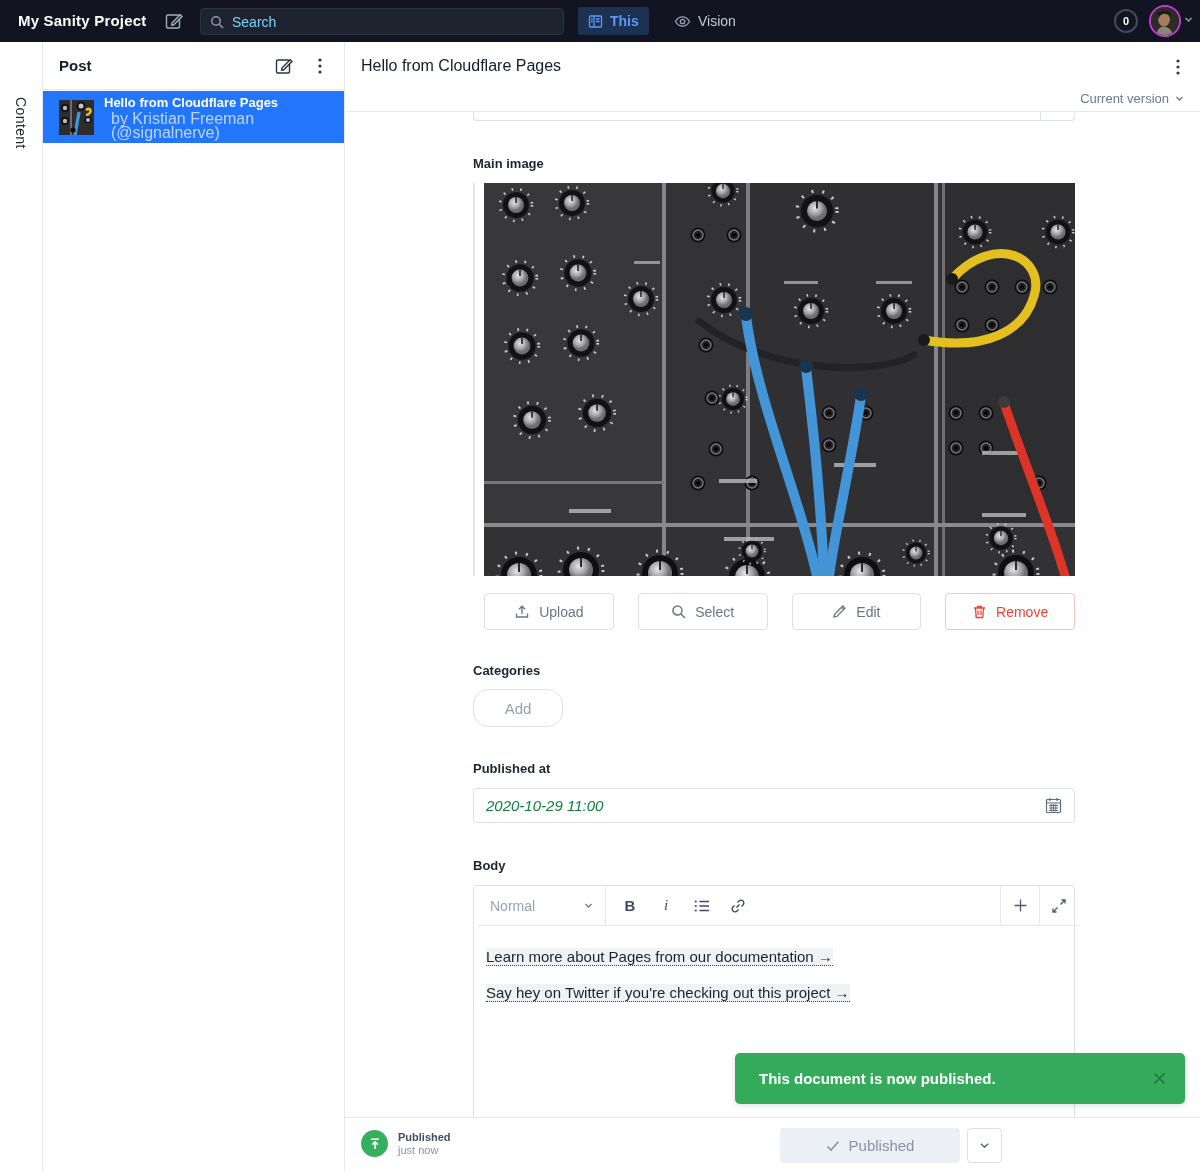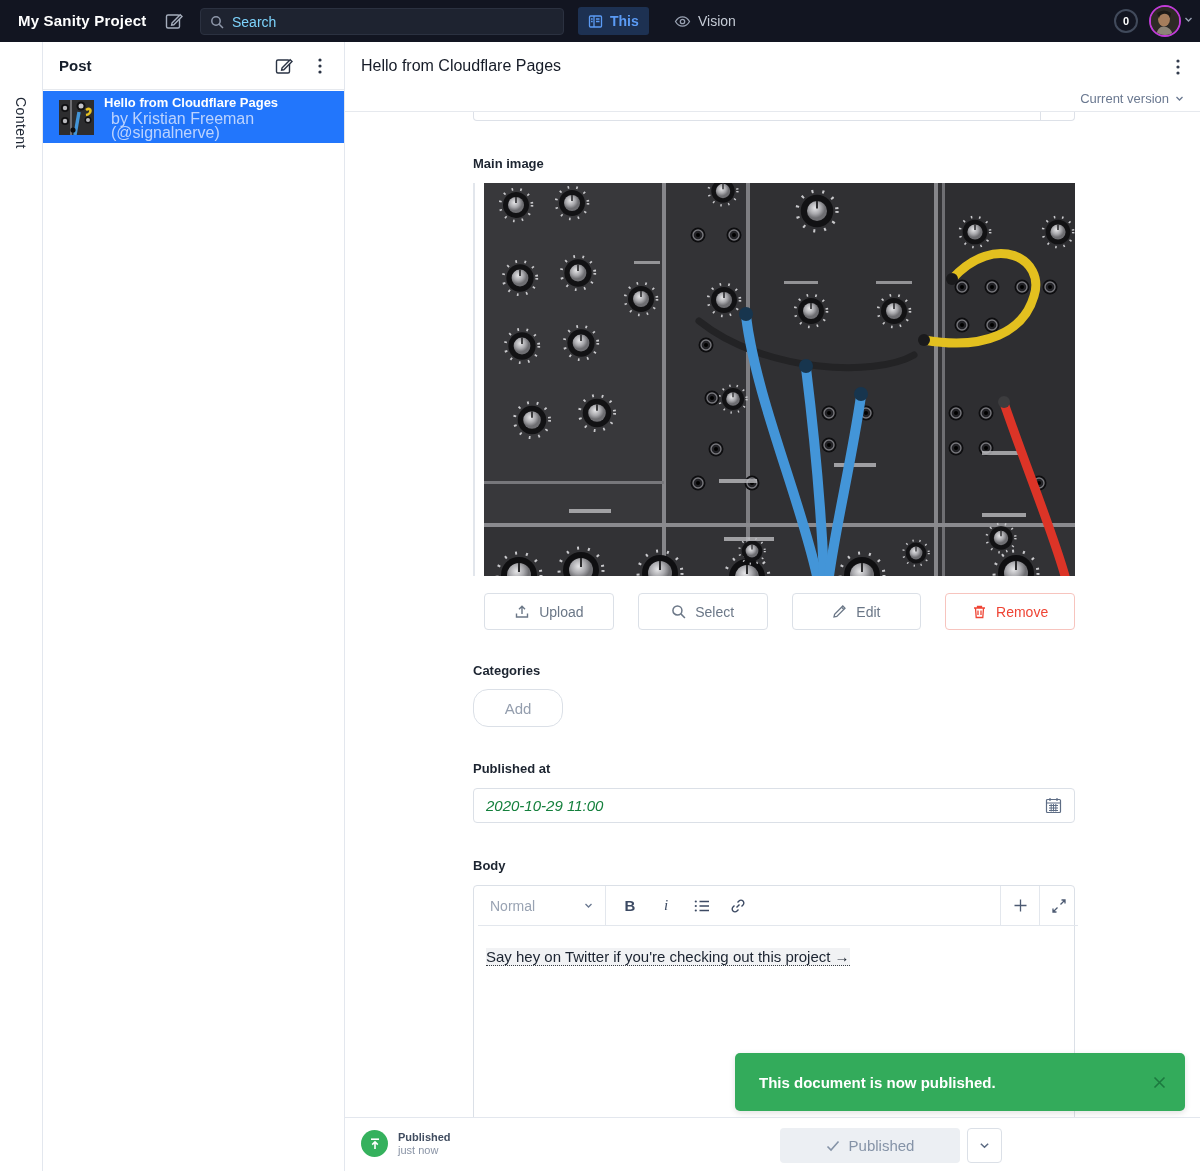--- a/index.html
+++ b/index.html
@@ -71,21 +71,21 @@
   .be-ic { width:32px; height:30px; display:flex; align-items:center; justify-content:center; color:#3c4a63; border-radius:3px; cursor:pointer; }
   .be-ic.bold { font-weight:bold; font-size:15px; }
   .be-ic.italic { font-style:italic; font-family:"Liberation Serif", serif; font-size:15px; }
   .be-right { display:flex; align-items:stretch; }
   .be-right .btn { width:39px; display:flex; align-items:center; justify-content:center; color:#4c5a72; border-left:1px solid #e3e7ed; cursor:pointer; }
   .be-content { position:absolute; left:0; top:40px; width:100%; bottom:0; padding:20px 12px; font-size:15px; color:#1b2330; line-height:21px; }
   .be-p { margin-bottom:15px; }
   .be-link { background:#f1f2f4; border-bottom:1.5px dotted #3a3f46; cursor:pointer; }
   .be-linkline { margin-bottom:15px; }
 
-  .toast { position:absolute; left:390px; top:1011px; width:450px; height:58px; background:#33ab5b; border-radius:5px; display:flex; align-items:center; padding:0 18px 0 24px; z-index:20; box-shadow:0 2px 6px rgba(0,0,0,.12); }
+  .toast { position:absolute; left:390px; top:1011px; width:450px; height:51px; background:#33ab5b; border-radius:5px; display:flex; align-items:center; padding:0 18px 0 24px; z-index:20; box-shadow:0 2px 6px rgba(0,0,0,.12); }
   .toast .msg { color:#fff; font-size:15px; font-weight:bold; flex:1; }
   .toast .x { color:rgba(10,80,40,.55); cursor:pointer; }
 
   .doc-footer { position:absolute; left:0; top:1075px; width:100%; height:54px; background:#fff; border-top:1px solid #e3e7ee; z-index:10; }
   .pub-chip { position:absolute; left:16px; top:12px; display:flex; align-items:center; gap:10px; }
   .pub-circle { width:27px; height:27px; border-radius:50%; background:#35b15d; display:flex; align-items:center; justify-content:center; color:#fff; }
   .pub-status { font-size:11px; font-weight:600; color:#414d60; line-height:13px; }
   .pub-time { font-size:11px; color:#8a94a6; line-height:13px; }
   .publish-btn { position:absolute; right:240px; top:10px; width:180px; height:35px; background:#eceff3; border:none; border-radius:4px; color:#8593a7; font-size:15px; font-family:inherit; display:flex; align-items:center; justify-content:center; gap:9px; cursor:default; }
   .publish-more { position:absolute; right:198px; top:10px; width:35px; height:35px; background:#fff; border:1px solid #dbe0e7; border-radius:4px; color:#5b6a82; display:flex; align-items:center; justify-content:center; cursor:pointer; }
@@ -418,20 +418,21 @@
           </div>
           <div class="btn">
             <svg width="14" height="14" viewBox="0 0 14 14" fill="none" stroke="currentColor" stroke-width="1.3">
                 <path d="M8.5 5.5 L13 1 M9.5 1 H13 V4.5"></path>
                 <path d="M5.5 8.5 L1 13 M1 9.5 V13 H4.5"></path>
               </svg>
           </div>
         </div>
       </div>
       <div class="be-content">
+        <div class="be-linkline"><span class="be-link">Learn more about Pages from our documentation →</span></div>
         <div class="be-linkline"><span class="be-link">Say hey on Twitter if you're checking out this project →</span></div>
       </div>
     </div>
 
     <div class="toast">
       <span class="msg">This document is now published.</span>
       <span class="x">
         <svg width="15" height="15" viewBox="0 0 15 15" fill="none" stroke="currentColor" stroke-width="1.6">
             <path d="M2.5 2.5 L12.5 12.5 M12.5 2.5 L2.5 12.5"></path>
           </svg>

